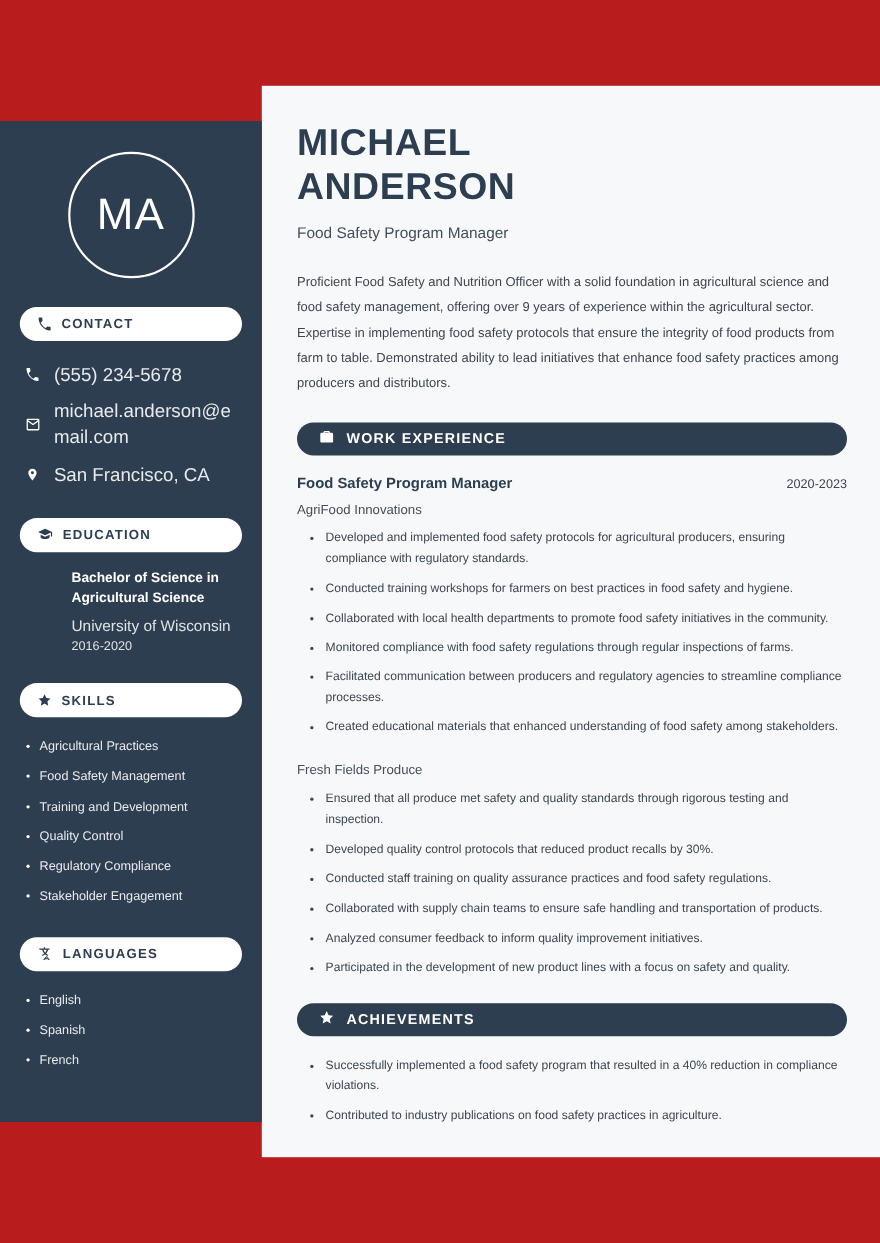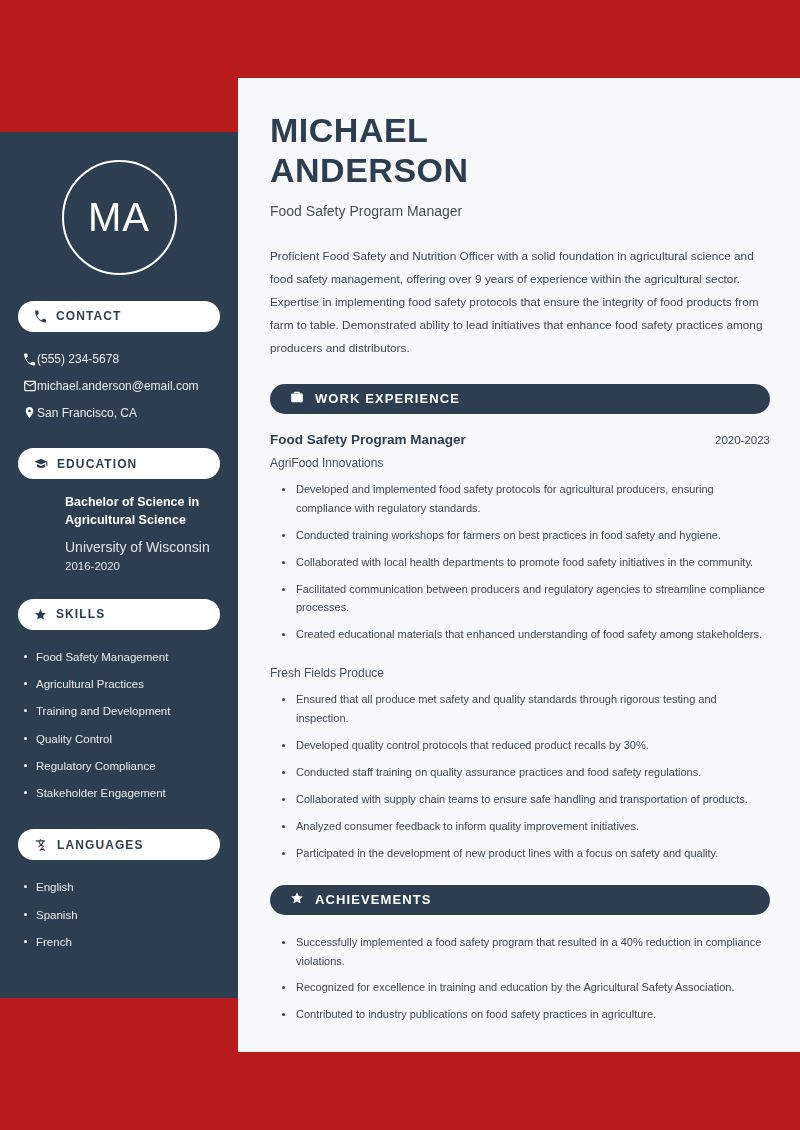--- a/index.html
+++ b/index.html
@@ -61,21 +61,22 @@
     font-size: 12px;
     font-weight: bold;
     letter-spacing: 1.1px;
   }
   .pill svg { display: block; }
 
   .contact-list { margin-bottom: 22px; }
   .contact-row {
     display: flex;
     align-items: center;
-    font-size: 12px;
+    gap: 12px;
+    font-size: 17px;
     color: #e8eaed;
     padding: 5px 4px;
     line-height: 1.4;
   }
   .contact-row .ic { width: 15px; display:flex; justify-content:center; flex: 0 0 15px;}
   .contact-row span.txt { word-break: break-word; }
 
   .edu-block { padding: 0 4px; margin-bottom: 24px; margin-left: 43px; }
   .edu-degree {
     font-size: 12.5px;
@@ -257,22 +258,22 @@
     <div class="pill">
       <span>
         <svg width="13" height="13" viewBox="0 0 24 24" fill="#2d3e50">
             <path d="M12 2l3 6.6 7 .8-5.2 4.8 1.4 7L12 17.8 5.8 21.2l1.4-7L2 9.4l7-.8L12 2z"></path>
           </svg>
       </span>
       <span>SKILLS</span>
     </div>
 
     <ul class="side-list">
+      <li>Agricultural Practices</li>
       <li>Food Safety Management</li>
-      <li>Agricultural Practices</li>
       <li>Training and Development</li>
       <li>Quality Control</li>
       <li>Regulatory Compliance</li>
       <li>Stakeholder Engagement</li>
     </ul>
 
     <div class="pill">
       <span>
         <svg width="14" height="14" viewBox="0 0 24 24" fill="#2d3e50">
             <path d="M3 4h7V2h2v2h7v2h-2.2c-.5 2.3-1.6 4.3-3.1 5.9 1 .8 2.1 1.4 3.3 1.8l-.8 1.9c-1.5-.5-2.9-1.3-4.1-2.3-1.2 1-2.6 1.8-4.1 2.3L7.2 13.7c1.2-.4 2.3-1 3.3-1.8C9 10.3 7.9 8.3 7.4 6H3V4zm6.5 2c.4 1.7 1.3 3.2 2.5 4.4C13.2 9.2 14.1 7.7 14.5 6h-5zM15 16l4.5 6h-2.2l-.9-1.3h-4.2l-.9 1.3H9L13.5 16h1.5zm-1.8 3h2.6L15 17.3 13.2 19z"></path>
@@ -310,20 +311,21 @@
     <div>
       <div class="job-head">
         <div class="job-title">Food Safety Program Manager</div>
         <div class="job-dates">2020-2023</div>
       </div>
       <div class="job-company">AgriFood Innovations</div>
       <ul class="bullets">
         <li>Developed and implemented food safety protocols for agricultural producers, ensuring compliance with regulatory standards.</li>
         <li>Conducted training workshops for farmers on best practices in food safety and hygiene.</li>
         <li>Collaborated with local health departments to promote food safety initiatives in the community.</li>
+        <li>Monitored compliance with food safety regulations through regular inspections of farms.</li>
         <li>Facilitated communication between producers and regulatory agencies to streamline compliance processes.</li>
         <li>Created educational materials that enhanced understanding of food safety among stakeholders.</li>
       </ul>
     </div>
 
     <div>
       <div class="job-company">Fresh Fields Produce</div>
       <ul class="bullets">
         <li>Ensured that all produce met safety and quality standards through rigorous testing and inspection.</li>
         <li>Developed quality control protocols that reduced product recalls by 30%.</li>
@@ -338,18 +340,17 @@
       <span>
         <svg width="14" height="14" viewBox="0 0 24 24" fill="#ffffff">
             <path d="M12 2l3 6.6 7 .8-5.2 4.8 1.4 7L12 17.8 5.8 21.2l1.4-7L2 9.4l7-.8L12 2z"></path>
           </svg>
       </span>
       <span>ACHIEVEMENTS</span>
     </div>
 
     <ul class="bullets ach-bullets">
       <li>Successfully implemented a food safety program that resulted in a 40% reduction in compliance violations.</li>
-      <li>Recognized for excellence in training and education by the Agricultural Safety Association.</li>
       <li>Contributed to industry publications on food safety practices in agriculture.</li>
     </ul>
 
   </main>
 </div>
 
 </body></html>

